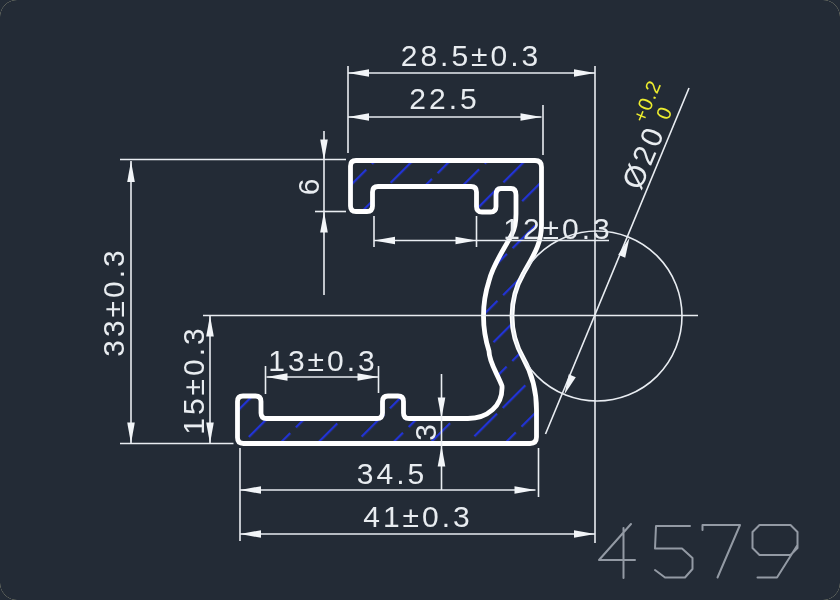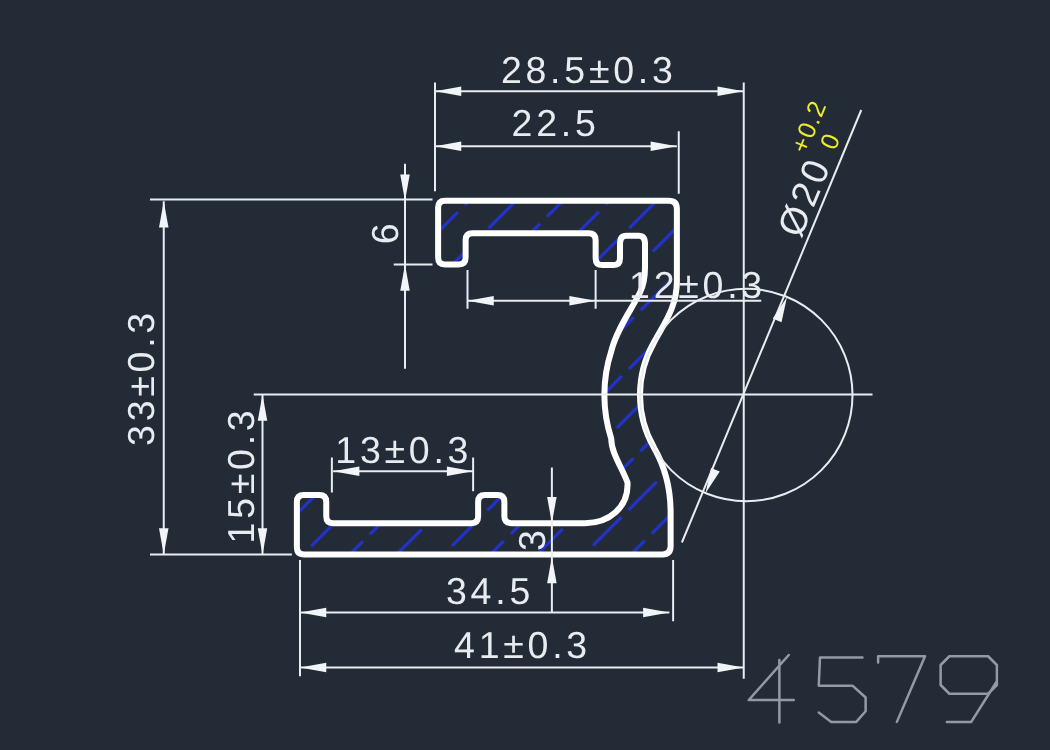--- a/index.html
+++ b/index.html
@@ -1,16 +1,16 @@
 <!DOCTYPE html>
 <html><head>
 <meta charset="utf-8">
 <style>
   html,body{margin:0;padding:0;background:#232B36;-webkit-font-smoothing:antialiased;}
-  .wrap{position:relative;width:840px;height:600px;overflow:hidden;background:#fef9c3;}
+  .wrap{position:relative;width:840px;height:600px;overflow:hidden;background:#fef9c3;border-radius:17px;}
   text{font-family:"Liberation Sans", sans-serif;fill:#E8ECF0;}
 </style>
 </head>
 <body>
 <div class="wrap">
 <svg width="840" height="600" viewBox="0 0 840 600" xmlns="http://www.w3.org/2000/svg">
   <defs>
     <pattern id="hatch" width="40" height="26.5" patternUnits="userSpaceOnUse" patternTransform="rotate(-45)">
       <line x1="-5" y1="8" x2="45" y2="8" stroke="#2133D6" stroke-width="2.3" stroke-dasharray="24 8"></line>
     </pattern>

